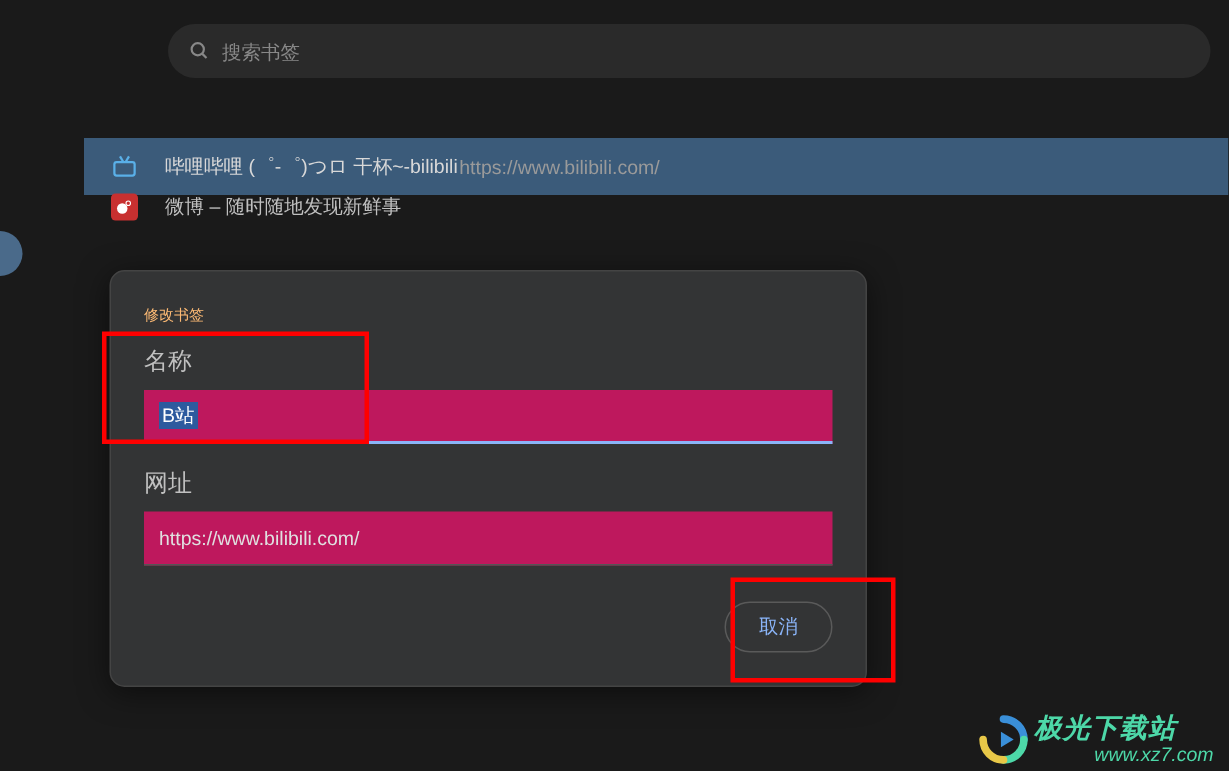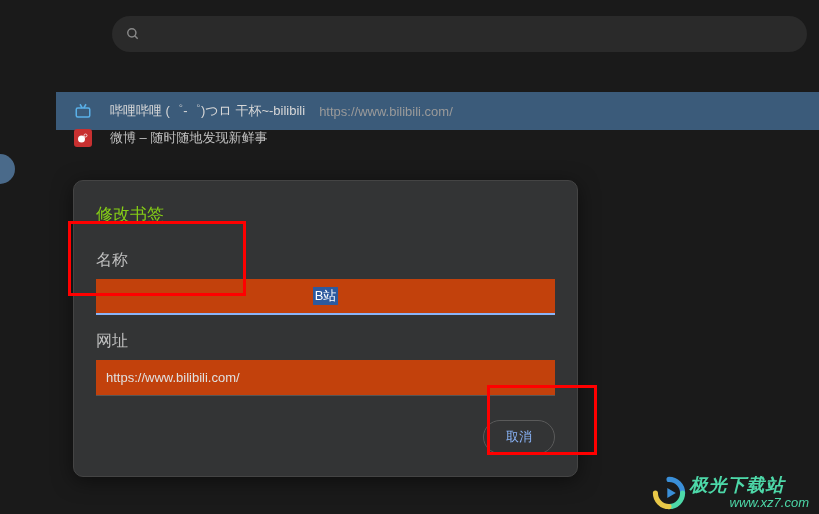--- a/index.html
+++ b/index.html
@@ -65,21 +65,21 @@
       width: 18px;
       height: 18px;
       margin-right: 18px;
       display: flex;
       align-items: center;
       justify-content: center;
     }
     .bookmark-title {
       color: #d8d8d8;
       font-size: 13px;
-      margin-right: 14px;
+      margin-right: 1px;
     }
     .bookmark-url {
       color: #9a9a9a;
       font-size: 13px;
     }
     .bookmark-item.second .bookmark-title {
       color: #c0c0c0;
     }
     .side-indicator {
       position: absolute;
@@ -95,41 +95,40 @@
       top: 180px;
       left: 73px;
       width: 505px;
       background: #333435;
       border-radius: 10px;
       padding: 22px;
       box-shadow: 0 4px 20px rgba(0,0,0,0.5);
       border: 1px solid #444;
     }
     .dialog-title {
-      color: #84cc16;
-      font-size: 17px;
-      margin-bottom: 24px;
+      color: #fdba74;
+      font-size: 10px;
+      margin-bottom: 14px;
     }
     .field-label {
       color: #c0c0c0;
       font-size: 16px;
       margin-bottom: 8px;
       margin-top: 4px;
     }
     .field-input {
       width: 100%;
       height: 36px;
-      background: #c2410c;
+      background: #be185d;
       border: none;
       border-bottom: 2px solid transparent;
       color: #e0e0e0;
       font-size: 13px;
       padding: 0 10px;
       outline: none;
-      justify-content: center;
     }
     .field-input.name-input {
       border-bottom: 2px solid #8ab4f8;
     }
     .field-input.url-input {
       border-bottom: 1px solid #555;
     }
     .name-value-selected {
       background: #2d5a9e;
       color: #fff;
@@ -230,20 +229,21 @@
 
 <div class="side-indicator"></div>
 
 <div class="search-bar">
   <span class="search-icon">
     <svg width="14" height="14" viewBox="0 0 24 24" fill="none" stroke="#888" stroke-width="2.5">
       <circle cx="10" cy="10" r="7"></circle>
       <line x1="20" y1="20" x2="15" y2="15"></line>
     </svg>
   </span>
+  <input class="search-input" type="text" placeholder="搜索书签" style="">
 </div>
 
 <div class="bookmark-item selected">
   <span class="bookmark-icon">
     <svg class="tv-icon" viewBox="0 0 24 24" fill="none" stroke="#5ab0e8" stroke-width="2">
       <rect x="3" y="8" width="18" height="12" rx="2"></rect>
       <line x1="8" y1="3" x2="11" y2="8"></line>
       <line x1="16" y1="3" x2="13" y2="8"></line>
     </svg>
   </span>

